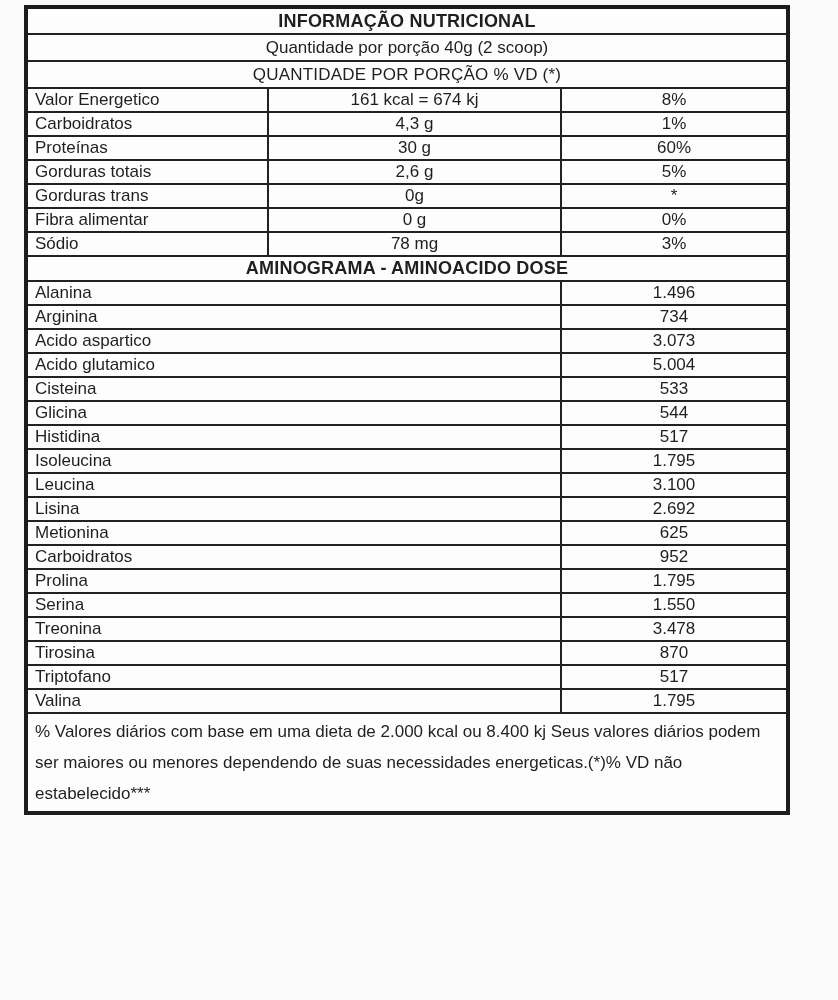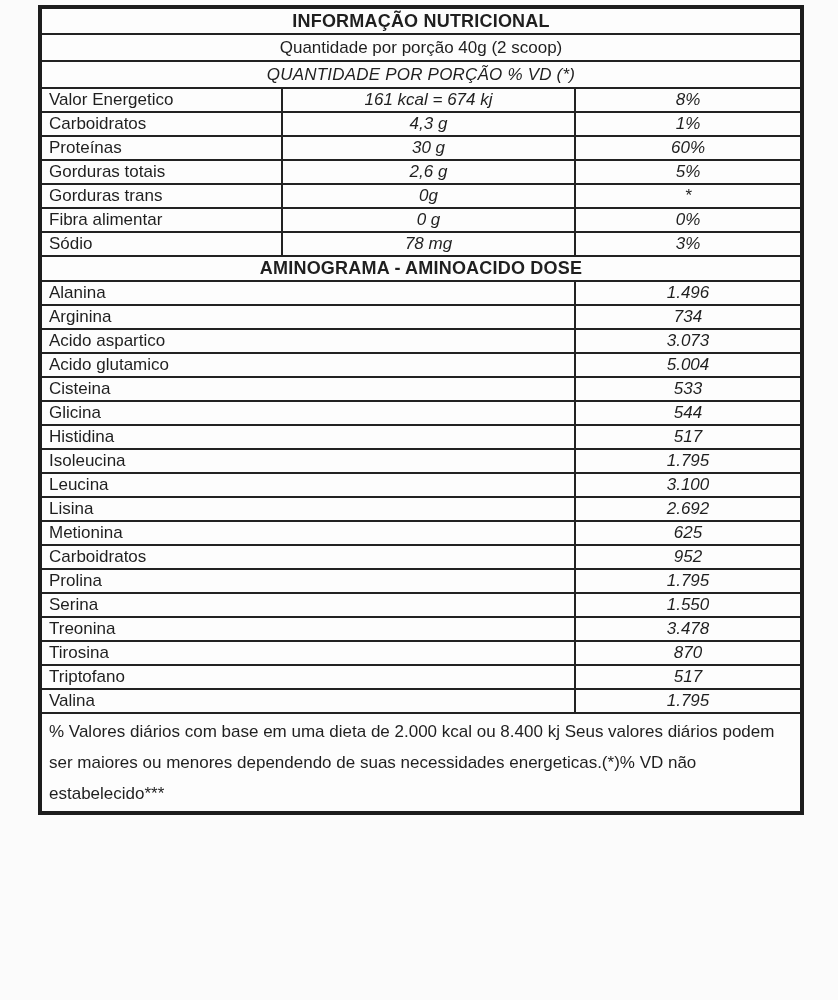--- a/index.html
+++ b/index.html
@@ -7,39 +7,39 @@
     margin: 0;
     padding: 0;
     width: 838px;
     height: 1000px;
     background: #fbfbfb;
     font-family: "Liberation Sans", "DejaVu Sans", sans-serif;
     color: #1f1f1f;
   }
   .label-table {
     width: 762px;
-    margin: 5px 38px 0 38px;
+    margin: 5px 38px 0 24px;
     border-collapse: collapse;
     border: 4px solid #1d1d1d;
     table-layout: fixed;
     background: #fdfdfd;
   }
   .label-table td {
     border: 2px solid #222222;
     font-size: 17px;
     padding: 1px 7px;
     overflow: hidden;
     white-space: nowrap;
   }
   tr.hdr td { height: 27px; text-align: center; }
   tr.row-title td { font-weight: bold; font-size: 18px; letter-spacing: 0.2px; }
-  tr.row-colhdr td { letter-spacing: 0.2px; font-style: italic; }
+  tr.row-colhdr td { letter-spacing: 0.2px; }
   tr.row-amino-hdr td { height: 16px; text-align: center; font-weight: bold; font-size: 18px; letter-spacing: 0.2px; }
   tr.data-row td { height: 24px; }
-  td.cell-amount, td.cell-vd, td.cell-dose { text-align: center; font-style: italic; }
+  td.cell-amount, td.cell-vd, td.cell-dose { text-align: center; }
   tr.row-footnote td {
     height: 84px;
     font-size: 17px;
     line-height: 31px;
     white-space: normal;
     padding: 2px 14px 2px 7px;
     vertical-align: middle;
   }
 </style>
 </head>

